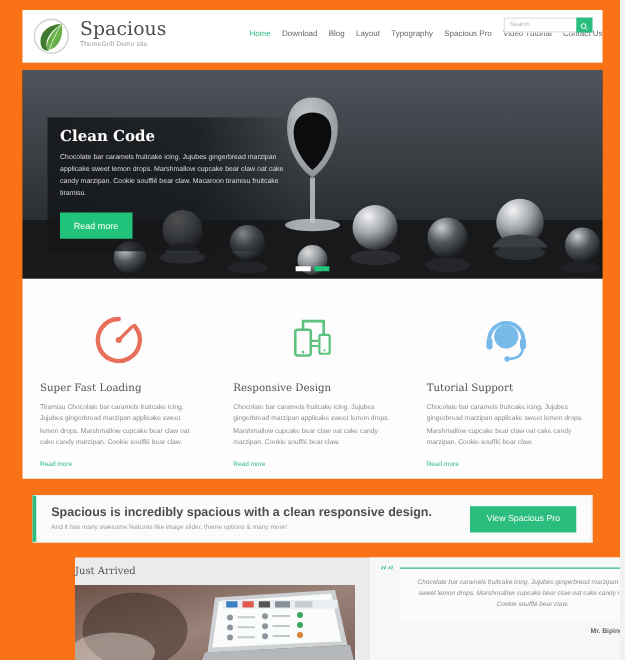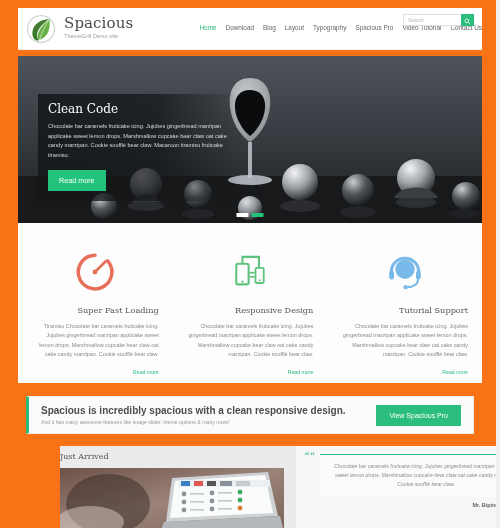--- a/index.html
+++ b/index.html
@@ -51,41 +51,41 @@
     position: absolute; left: 18px; top: 56px; width: 464px; height: 167px;
     overflow: hidden; background: #2a2d31;
   }
   .slider-bg { position: absolute; inset: 0; }
   .slide-caption {
     position: absolute; left: 20px; top: 38px; width: 200px;
     padding: 8px 10px 10px 10px;
     background: linear-gradient(to right, rgba(20,22,24,.86) 0%, rgba(20,22,24,.72) 60%, rgba(20,22,24,0) 100%);
   }
   .slide-title {
-    font-size: 12px; color: #fff; font-weight: 400; margin-bottom: 6px;
+    font-size: 12px; color: #fff; font-weight: 700; margin-bottom: 6px;
     font-family: "DejaVu Serif", serif;
   }
   .slide-text { font-size: 5.6px; color: #d8d8d8; line-height: 9.5px; }
   .slide-btn {
     display: inline-block; margin-top: 10px;
     background: #22c37a; color: #fff; font-size: 7.2px;
     padding: 6px 11px; border: none; cursor: pointer;
     font-family: "Liberation Sans", sans-serif;
   }
   .slider-dots { position: absolute; left: 50%; transform: translateX(-50%); bottom: 6px; display: flex; gap: 3px; }
   .dot { width: 12px; height: 4px; background: #ffffff; cursor: pointer; }
   .dot.active { background: #22c37a; }
 
   
   .features {
     position: absolute; left: 18px; top: 223px; width: 464px; height: 160px;
     background: #fdfdfd;
     display: flex;
   }
-  .feature { flex: 1; padding: 20px 14px 0 14px; text-align: right; }
+  .feature { flex: 1; padding: 20px 14px 0 14px; text-align: left; }
   .feature-icon { height: 58px; display: flex; align-items: center; justify-content: center; }
   .feature-title { font-size: 8.2px; color: #555; margin-top: 4px; font-family: "DejaVu Serif", serif; }
   .feature-text { font-size: 5.4px; color: #8b8b8b; line-height: 9.4px; margin-top: 7px; }
   .feature-more { font-size: 5.2px; color: #2bbd7e; margin-top: 9px; cursor: pointer; display: inline-block; }
 
   
   .cta {
     position: absolute; left: 26px; top: 396px; width: 448px; height: 38px;
     background: #fbfbfb; border: 1px solid #ececec; border-left: 3px solid #2bbd7e;
     display: flex; align-items: center; padding: 0 12px;

